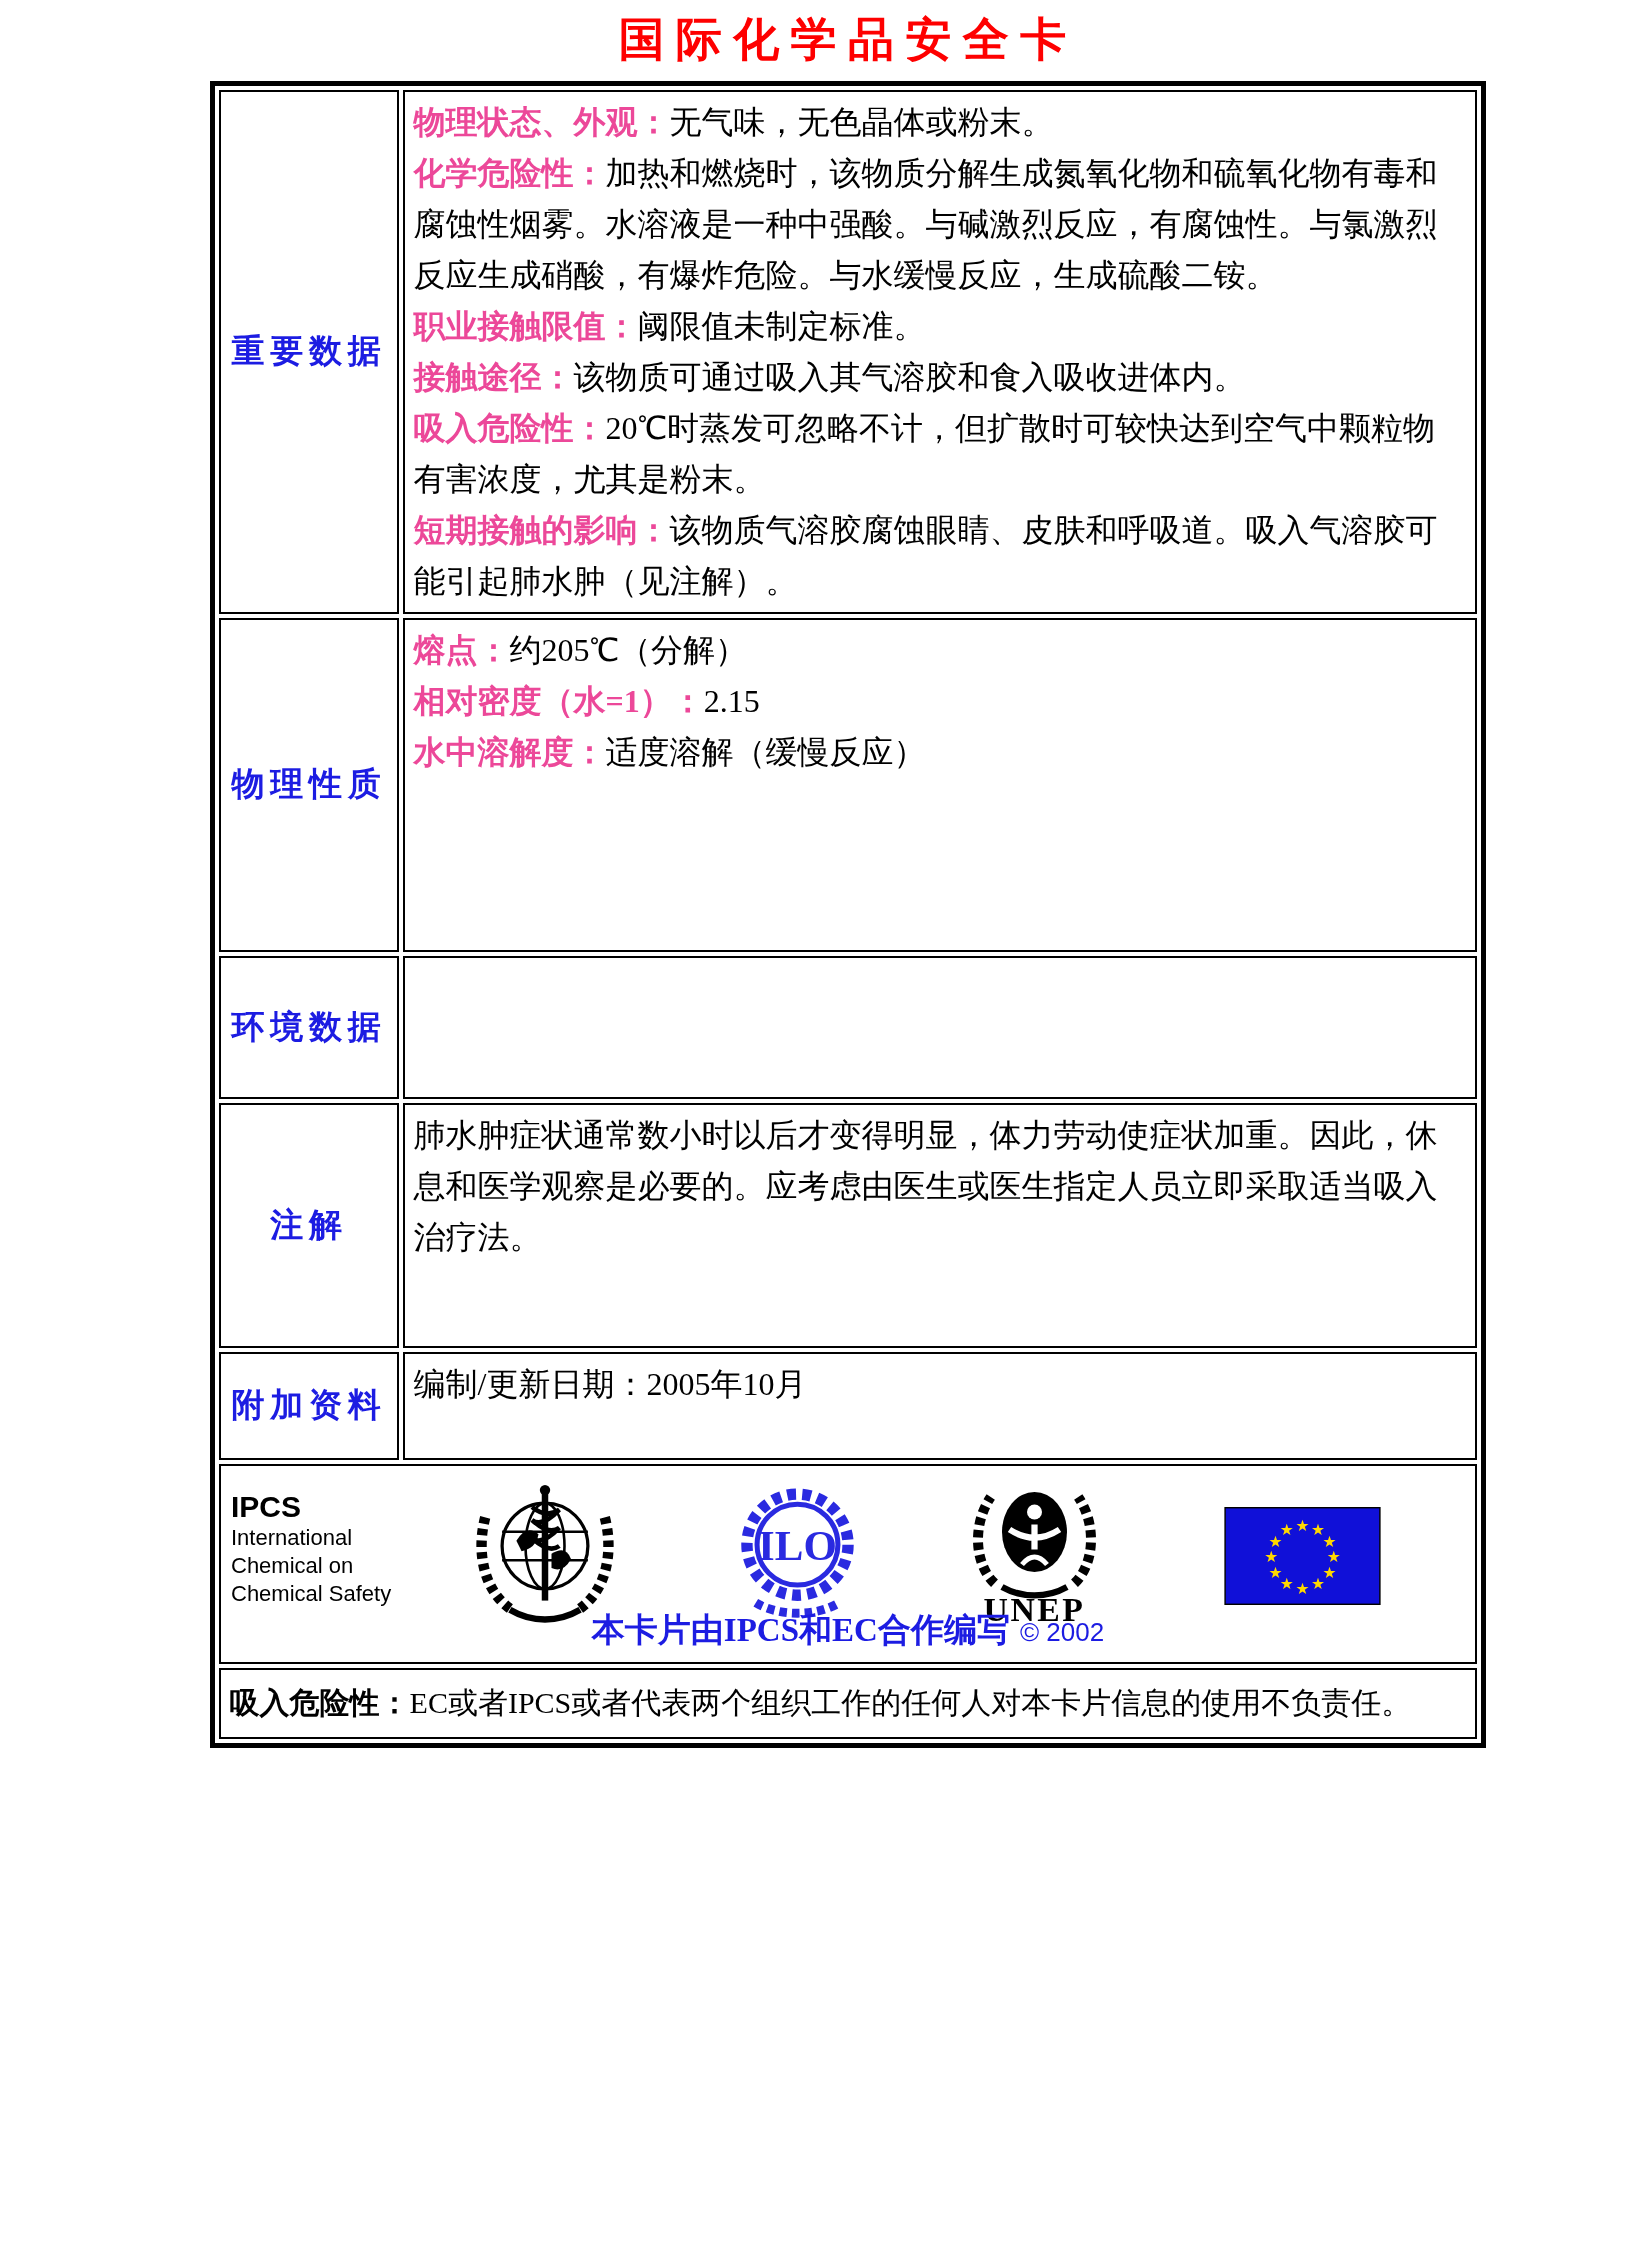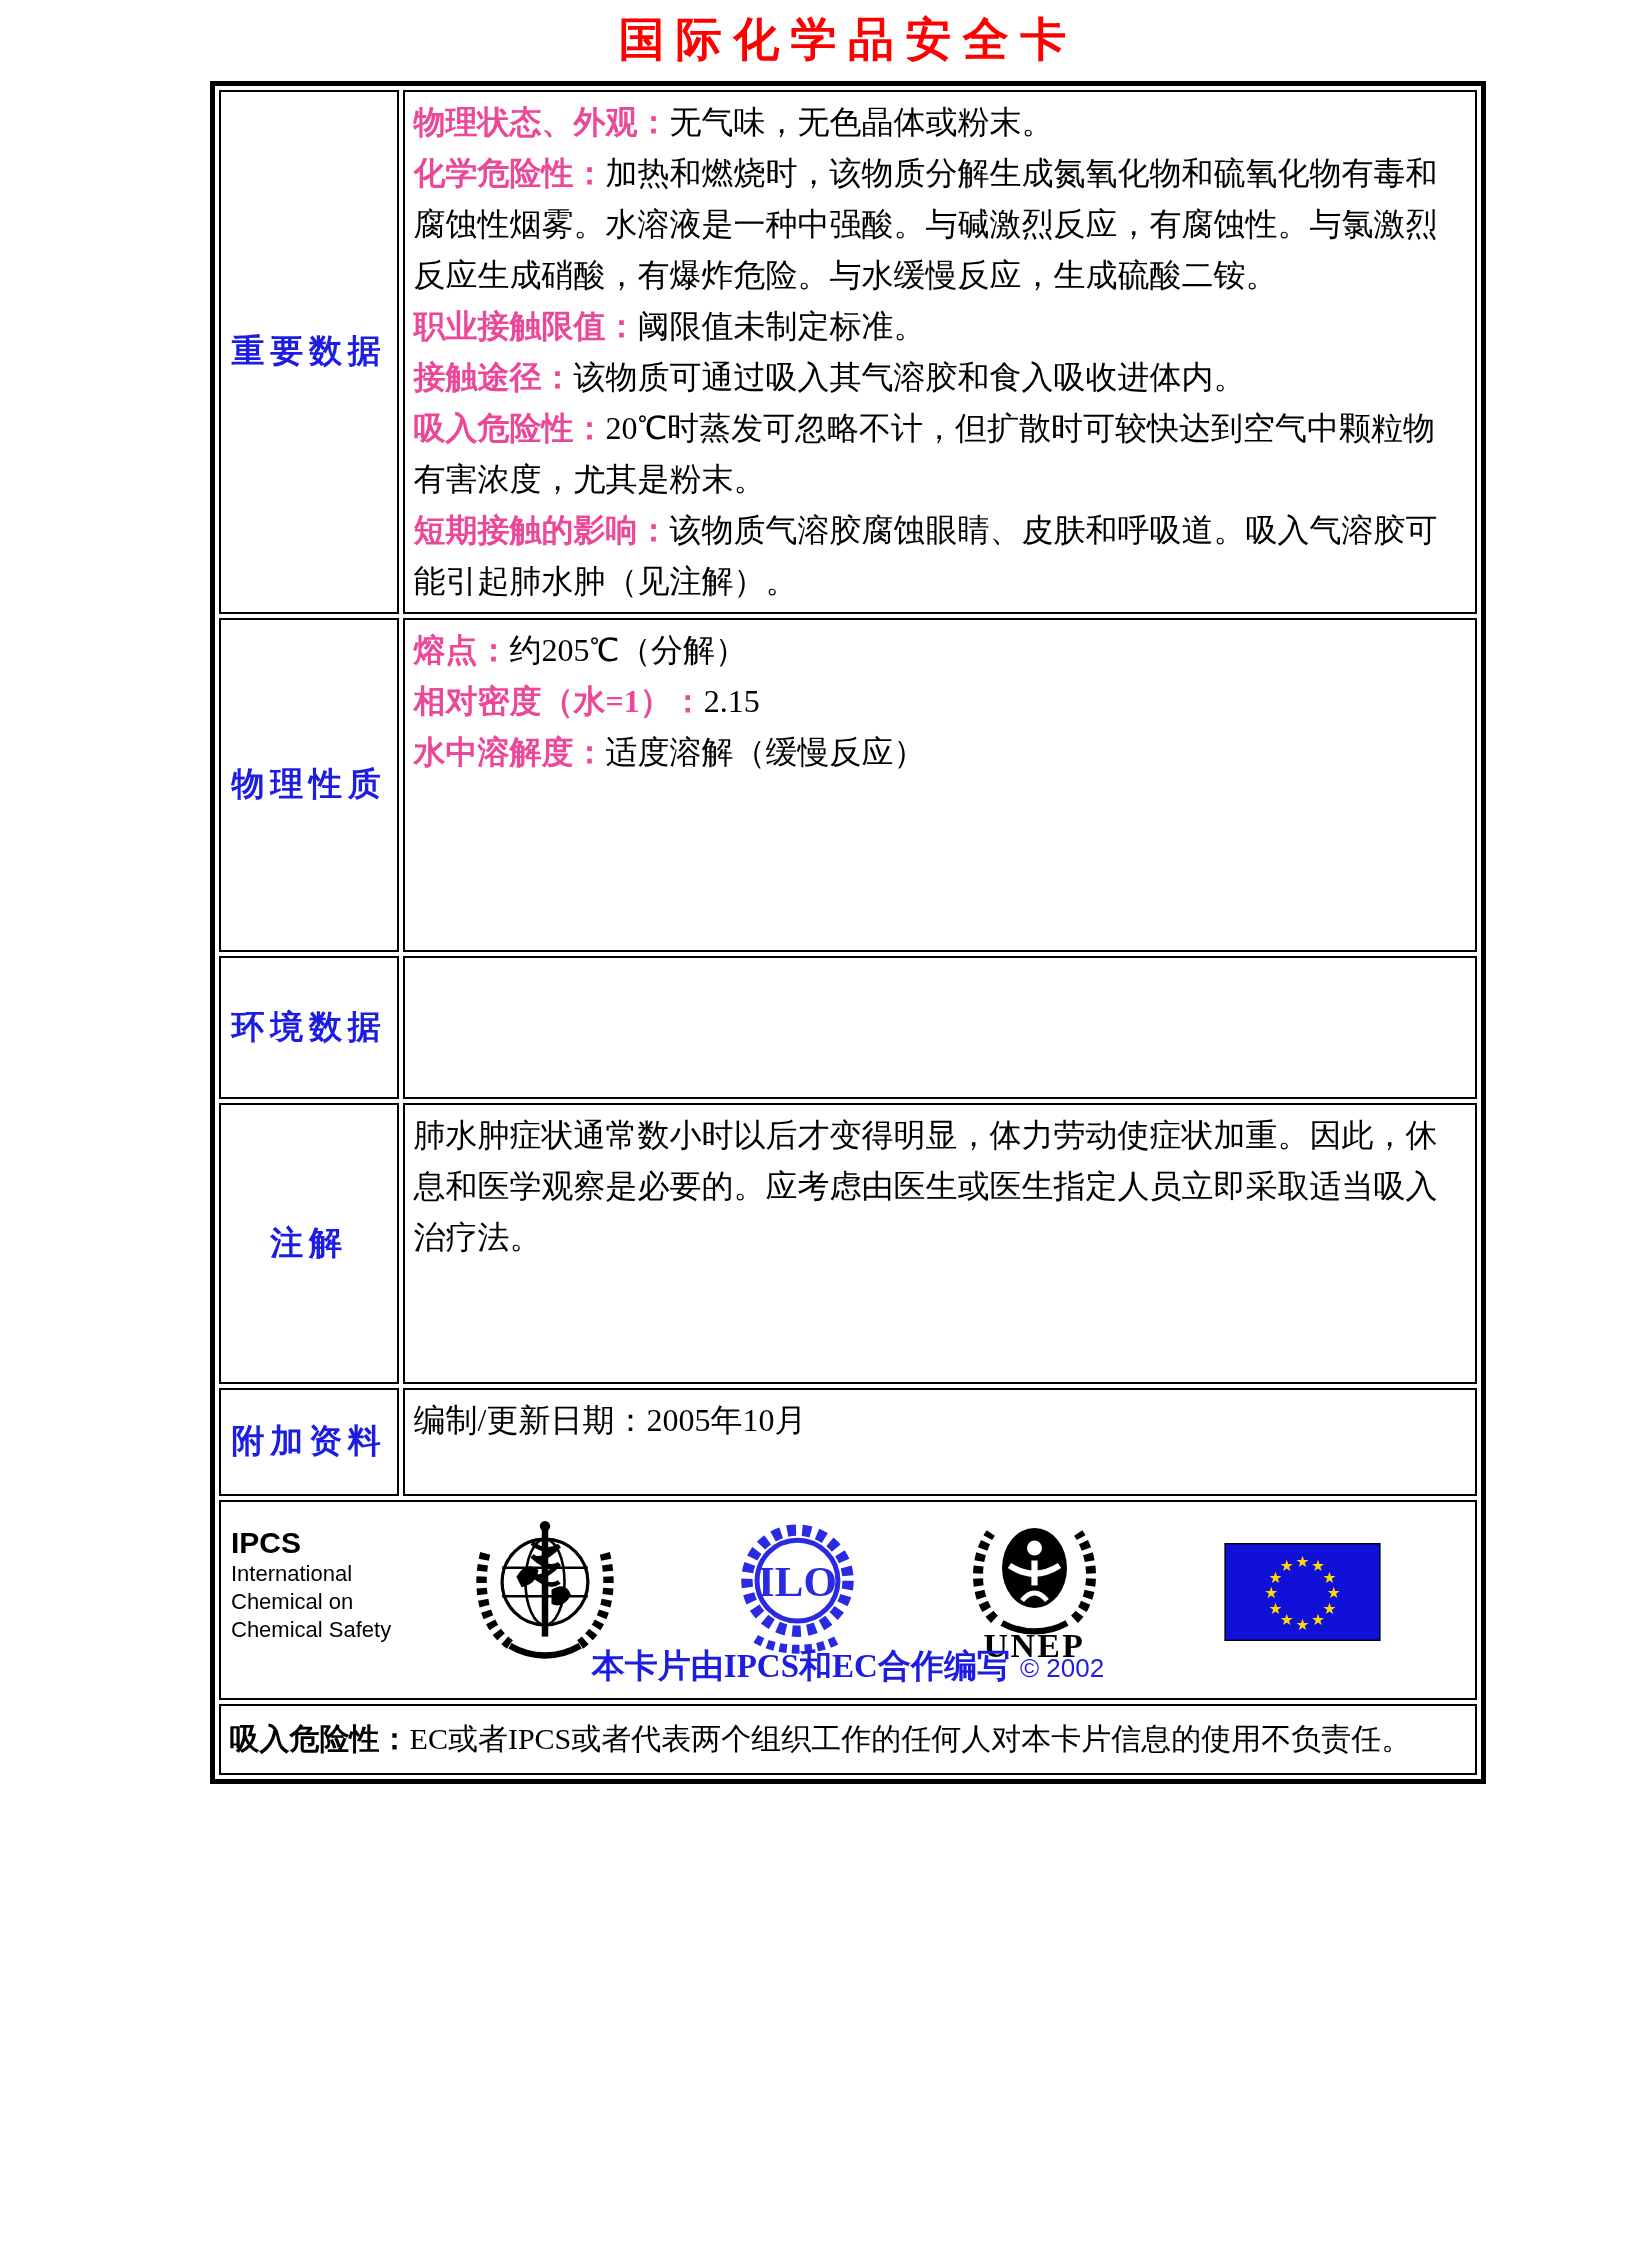--- a/index.html
+++ b/index.html
@@ -32,21 +32,21 @@
   td {
     border: 2.1px solid #000000;
     vertical-align: top;
     background: #ffffff;
   }
   
   tr.r-head     > td { height: 68px;  }
   tr.r-import   > td { height: 512px; }
   tr.r-phys     > td { height: 334px; }
   tr.r-env      > td { height: 143px; }
-  tr.r-notes    > td { height: 281px; }
+  tr.r-notes    > td { height: 245px; }
   tr.r-add      > td { height: 108px; }
   tr.r-footer   > td { height: 200px; }
   tr.r-legal    > td { height: 71px; }
 
   td.label-cell {
     width: 180px;
     vertical-align: middle;
     text-align: center;
     font-family: "Liberation Sans", sans-serif;
     font-weight: bold;

